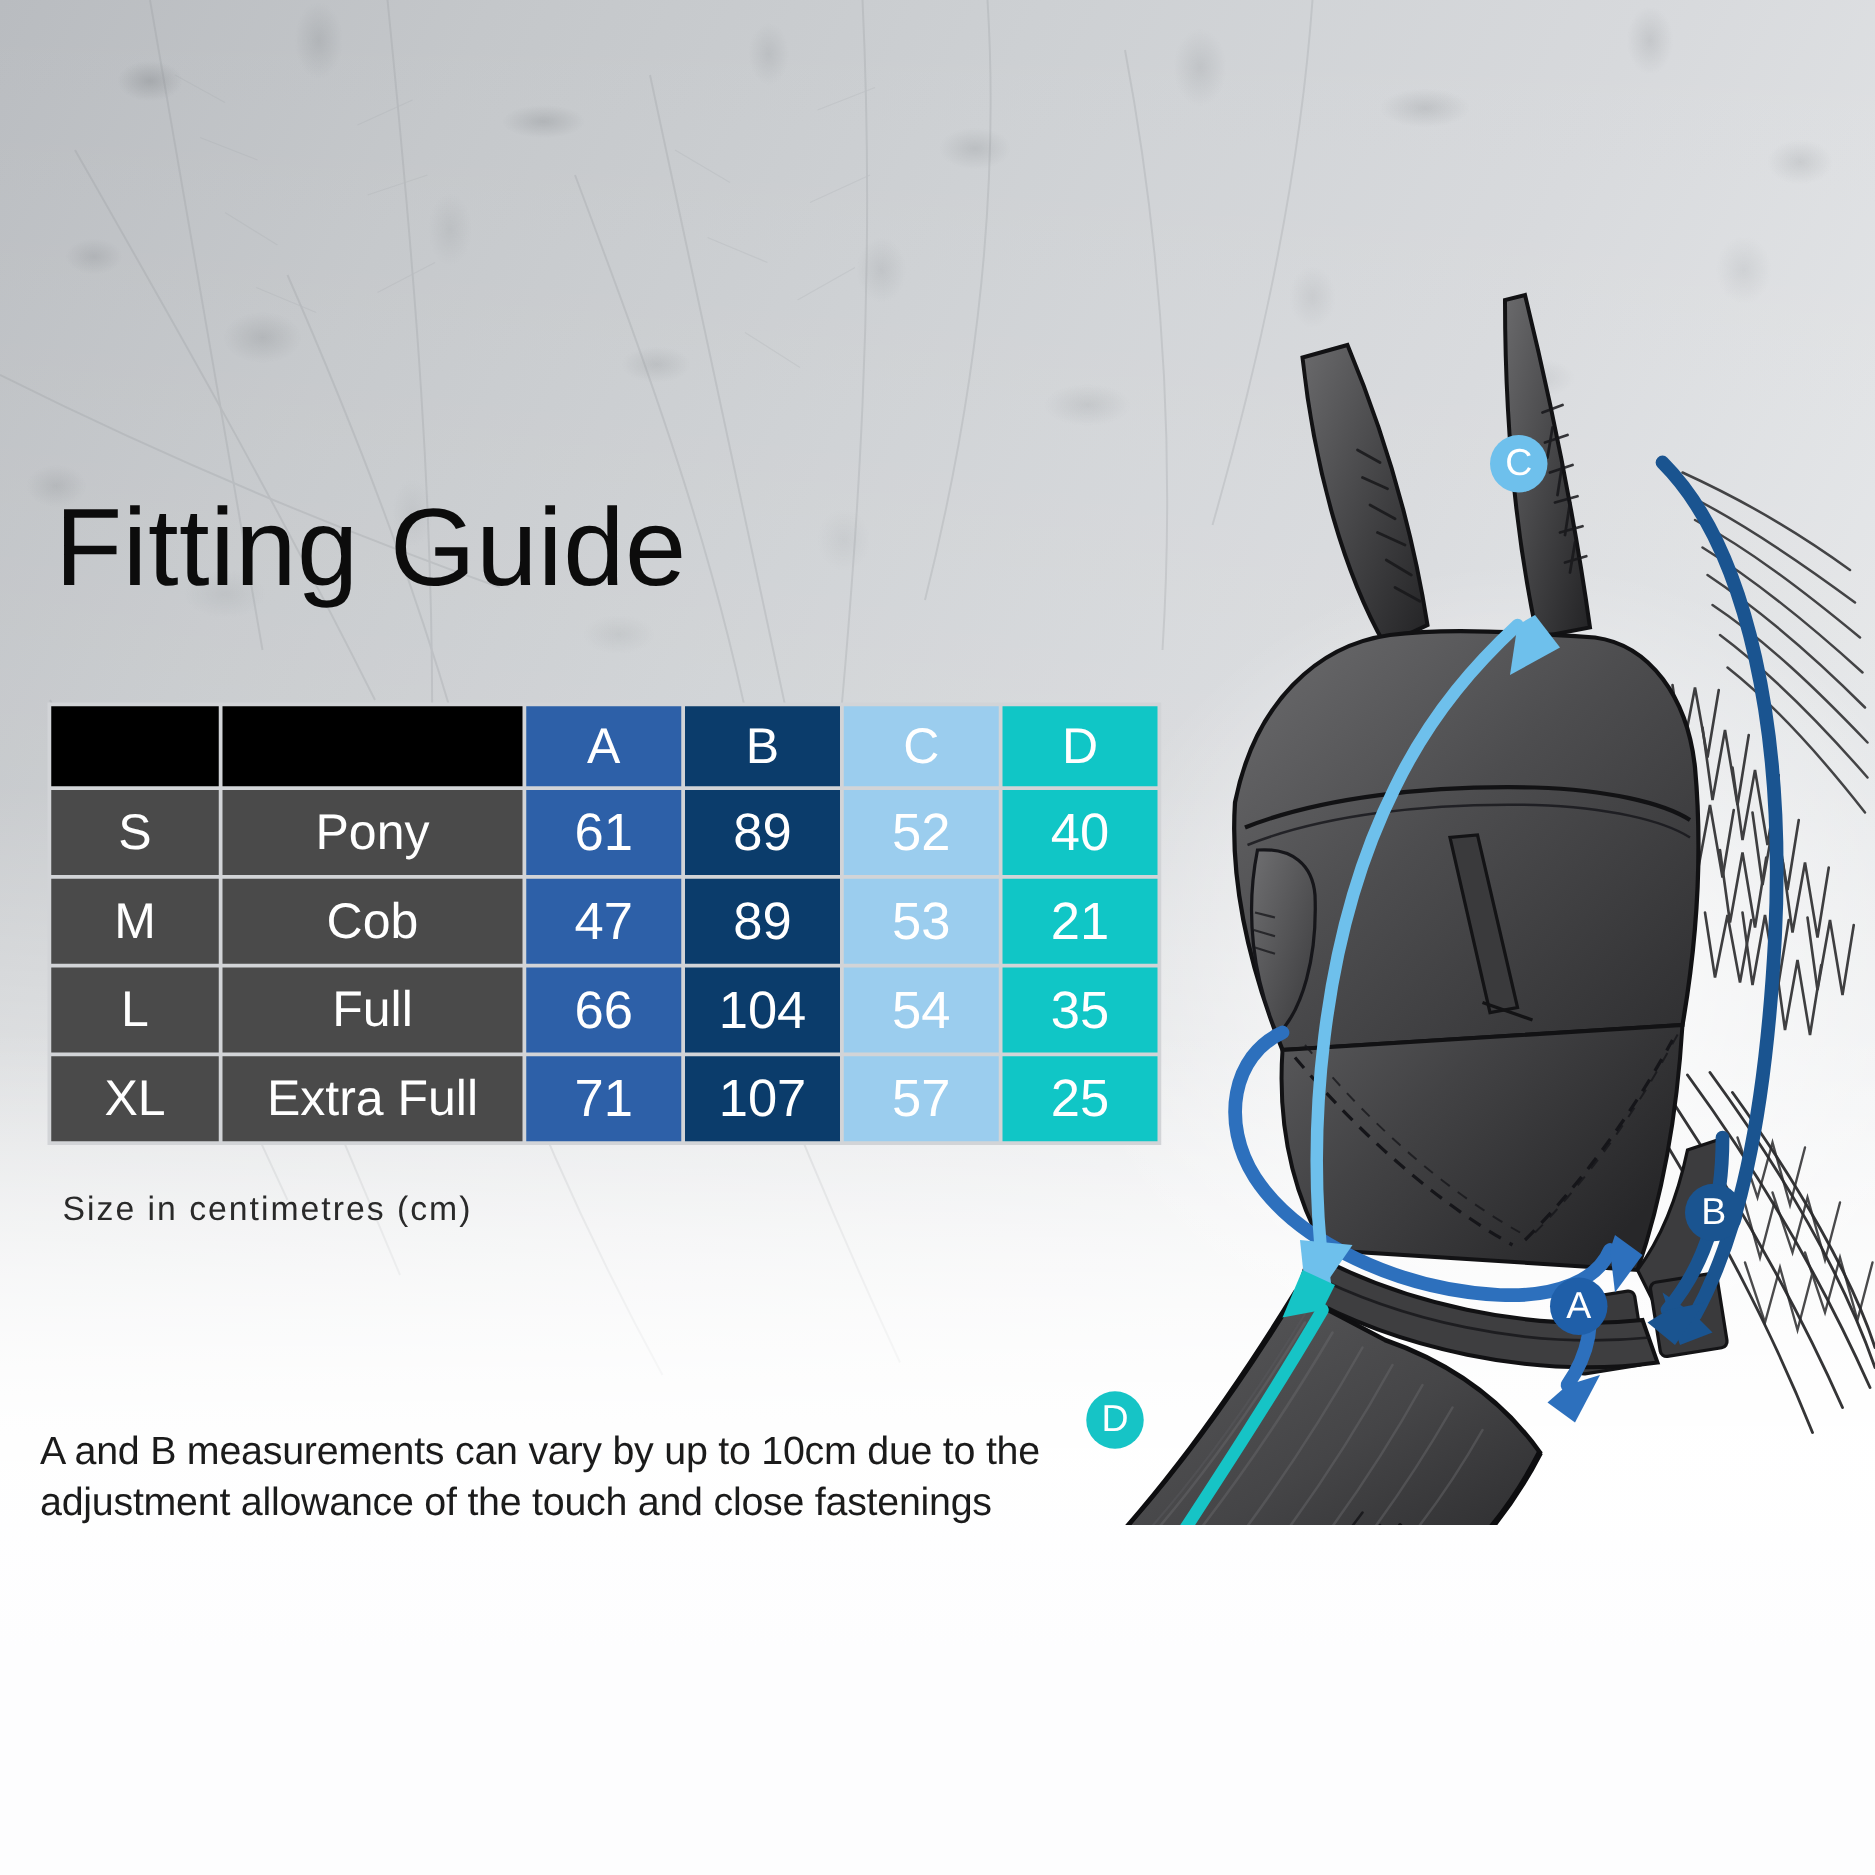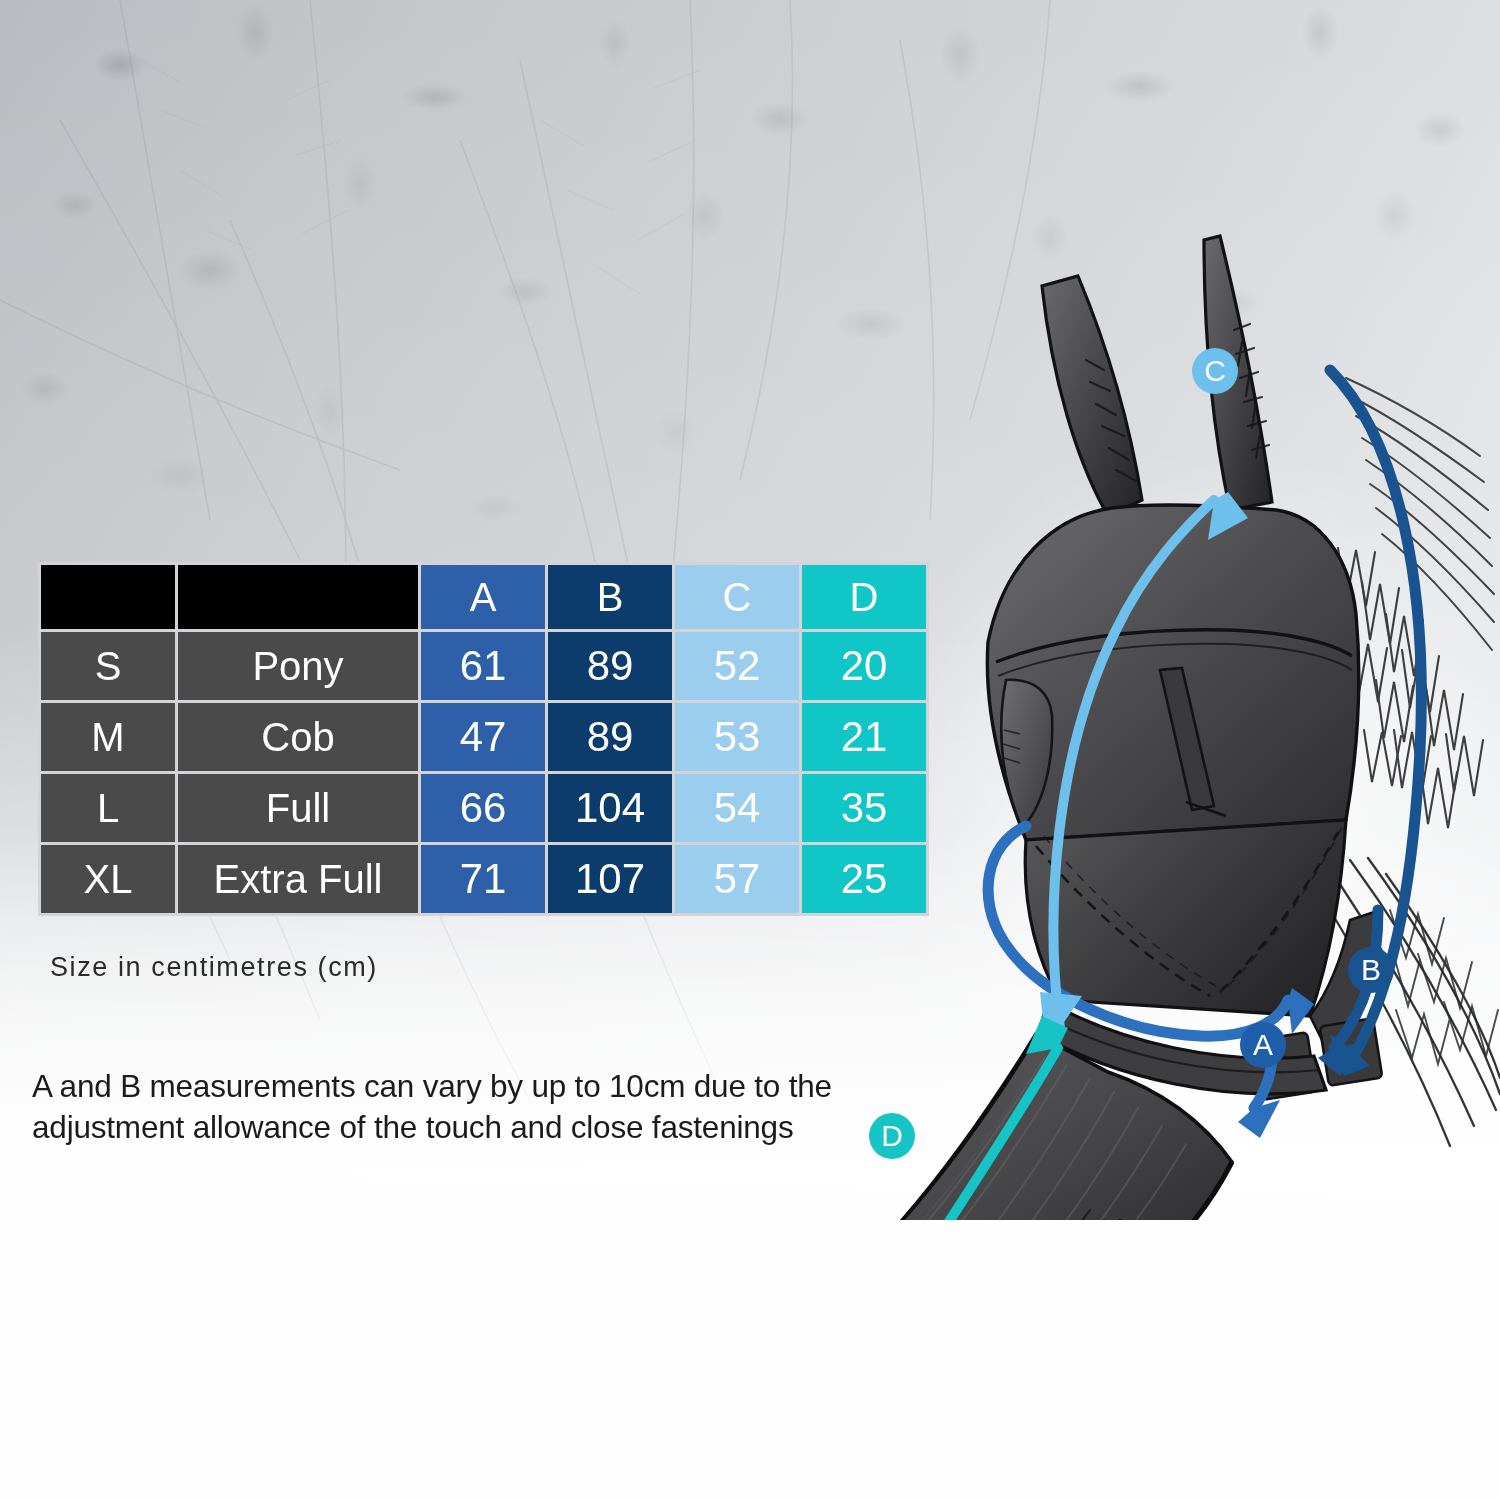--- a/index.html
+++ b/index.html
@@ -119,21 +119,21 @@
 
   .table-caption{
     position:absolute;left:50px;top:952px;
     font-size:27px;color:#2a2a2a;
     font-family:"Liberation Sans","DejaVu Sans",sans-serif;
     letter-spacing:1.6px;
   }
 
   
   .disclaimer{
-    position:absolute;left:32px;top:1066px;width:800px;
+    position:absolute;left:32px;top:1140px;width:800px;
     font-size:31.5px;line-height:1.30;
     color:#1b1b1b;
     font-family:"Liberation Sans","DejaVu Sans",sans-serif;
     letter-spacing:-0.2px;
   }
 
   
   .illus{position:absolute;left:790px;top:210px;width:710px;height:1010px;}
   .illus svg{display:block;width:710px;height:1010px;}
 
@@ -180,38 +180,39 @@
       <path d="M140 60 l40 22 M160 110 l46 18 M180 170 l42 26 M205 230 l48 20"></path>
       <path d="M330 80 l-44 20 M342 140 l-48 16 M348 210 l-46 24"></path>
       <path d="M540 120 l44 26 M566 190 l48 20 M596 266 l44 28"></path>
       <path d="M700 70 l-46 18 M696 140 l-48 22 M684 214 l-46 26"></path>
     </g>
   </svg>
 
   <div class="bg-wash"></div>
   <div class="bg-rightwhite"></div>
 
+  <div class="title">Fitting Guide</div>
 
   <table class="size-table">
     <tbody>
         <tr class="head">
       <td class="cell-black col-size"></td>
       <td class="cell-black col-name"></td>
       <td class="cell-a col-m">A</td>
       <td class="cell-b col-m">B</td>
       <td class="cell-c col-m">C</td>
       <td class="cell-d col-m">D</td>
     </tr>
     <tr>
       <td class="cell-gray col-size">S</td>
       <td class="cell-gray col-name">Pony</td>
       <td class="cell-a col-m num">61</td>
       <td class="cell-b col-m num">89</td>
       <td class="cell-c col-m num">52</td>
-      <td class="cell-d col-m num">20</td>
+      <td class="cell-d col-m num">40</td>
     </tr>
     <tr>
       <td class="cell-gray col-size">M</td>
       <td class="cell-gray col-name">Cob</td>
       <td class="cell-a col-m num">47</td>
       <td class="cell-b col-m num">89</td>
       <td class="cell-c col-m num">53</td>
       <td class="cell-d col-m num">21</td>
     </tr>
     <tr>

